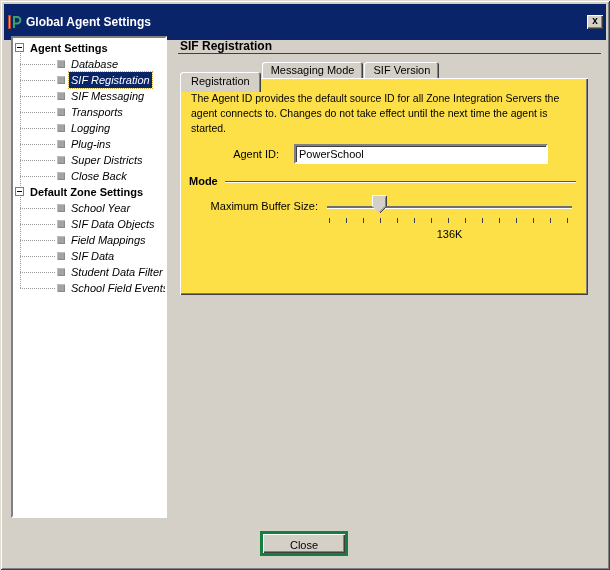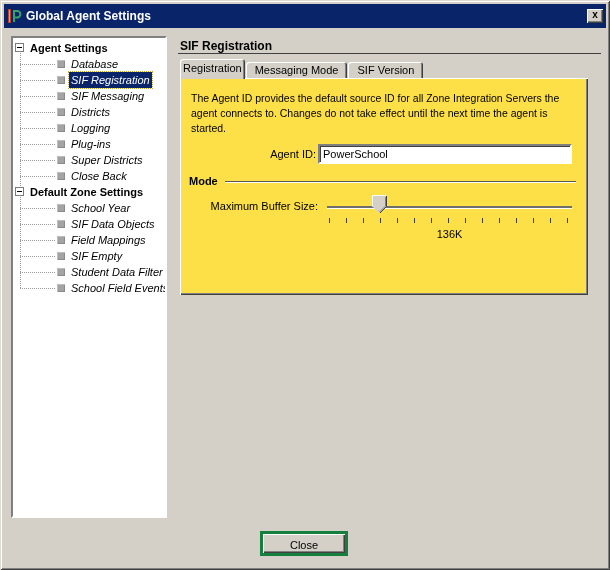--- a/index.html
+++ b/index.html
@@ -1,21 +1,21 @@
 <!DOCTYPE html>
 <html><head>
 <meta charset="utf-8">
 <style>
   html,body{margin:0;padding:0;background:#fff;}
   *{box-sizing:border-box;font-family:"Liberation Sans",sans-serif;}
   #dialog{position:relative;width:610px;height:570px;background:#d4d0c8;overflow:hidden;
     box-shadow:inset 1px 1px 0 #dfdbd3,inset -1px -1px 0 #404040,inset 2px 2px 0 #ffffff,inset -2px -2px 0 #808080;}
   
   .titlebar{position:absolute;left:4px;top:4px;right:4px;height:21px;background:#0a246a;
-    display:flex;align-items:center;padding:12px 3px;}
+    display:flex;align-items:center;padding:18px 3px;}
   .app-icon{width:15px;height:16px;flex:0 0 auto;margin-right:4px;}
   .title-text{color:#fff;font-weight:bold;font-size:12px;flex:1;white-space:nowrap;overflow:hidden;}
   .win-close{width:16px;height:14px;background:#d4d0c8;color:#000;font-size:10px;font-weight:bold;
     line-height:12px;text-align:center;cursor:default;
     box-shadow:inset 1px 1px 0 #ffffff,inset -1px -1px 0 #404040,inset -2px -2px 0 #808080;}
   
   .tree-panel{position:absolute;left:11px;top:36px;width:156px;height:482px;background:#ffffff;
     border:2px solid;border-color:#808080 #ffffff #ffffff #808080;padding:2px 0 0 0;overflow:hidden;}
   .tree-inner{position:relative;width:100%;height:100%;}
   .tree-vline{position:absolute;left:7px;top:13px;height:235px;width:1px;
@@ -30,26 +30,26 @@
     box-shadow:inset 1px 1px 0 #bdbdbd,inset -1px -1px 0 #8b8b8b;}
   .tree-row.child .tlabel{position:absolute;left:56px;top:0;padding:0 2px;font-style:italic;}
   .tree-row.child.selected .tlabel{background:#0a246a;color:#ffffff;outline:1px dotted #caa93f;}
   
   .content-header{position:absolute;left:180px;top:39px;font-size:12px;font-weight:bold;color:#000;}
   .header-rule{position:absolute;left:178px;top:53px;width:423px;height:1px;background:#404040;}
   .tabs{position:absolute;left:180px;top:59px;height:19px;display:flex;align-items:flex-end;z-index:3;}
   .tab{height:16px;padding:0 9px;font-size:11px;line-height:16px;background:#d4d0c8;margin-right:1px;
     border-top-left-radius:3px;border-top-right-radius:3px;cursor:default;position:relative;
     box-shadow:inset 1px 1px 0 #ffffff,inset -1px 0 0 #404040,inset -2px 0 0 #808080;}
-  .tab.active{height:20px;line-height:19px;top:1px;z-index:4;padding:0 3px;}
+  .tab.active{height:20px;line-height:19px;top:14px;z-index:4;padding:0 11px;}
   .tab-panel{position:absolute;left:180px;top:78px;width:408px;height:217px;background:#fde047;z-index:1;
     box-shadow:inset 1px 1px 0 #ffffff,inset -1px -1px 0 #404040,inset -2px -2px 0 #808080;}
   .description{position:absolute;left:11px;top:13px;width:392px;font-size:10.5px;line-height:15px;color:#000;}
   .field-row{position:absolute;left:0;top:66px;right:10px;display:flex;align-items:center;}
-  .field-label{width:138px;text-align:right;padding-right:2px;font-size:11px;color:#000;}
+  .field-label{width:114px;text-align:right;padding-right:15px;font-size:11px;color:#000;}
   .text-input{width:254px;height:20px;background:#fff;font-size:11px;padding:0 3px;color:#000;
     border:2px solid;border-color:#808080 #ffffff #ffffff #808080;outline:none;
     box-shadow:inset 1px 1px 0 #404040;}
   .group-sep{position:absolute;left:9px;right:12px;top:97px;display:flex;align-items:center;gap:7px;}
   .group-sep .gs-label{font-size:11px;font-weight:bold;color:#000;}
   .sep-line{flex:1;height:2px;border-top:1px solid #565656;border-bottom:1px solid #ffffff;margin-top:2px;}
   .buffer-label{position:absolute;left:0;top:122px;width:138px;text-align:right;font-size:11px;color:#000;}
   .slider{position:absolute;left:147px;top:115px;width:245px;height:52px;}
   .slider-track{position:absolute;left:0;top:13px;width:245px;height:3px;background:#ffffff;
     box-shadow:inset 0 2px 0 #6e6e6e;}
@@ -96,21 +96,21 @@
           <span class="tlabel">SIF Registration</span>
         </div>
         <div class="tree-row child">
           <span class="stub"></span>
           <span class="sq"></span>
           <span class="tlabel">SIF Messaging</span>
         </div>
         <div class="tree-row child">
           <span class="stub"></span>
           <span class="sq"></span>
-          <span class="tlabel">Districts</span>
+          <span class="tlabel">Transports</span>
         </div>
         <div class="tree-row child">
           <span class="stub"></span>
           <span class="sq"></span>
           <span class="tlabel">Logging</span>
         </div>
         <div class="tree-row child">
           <span class="stub"></span>
           <span class="sq"></span>
           <span class="tlabel">Plug-ins</span>
@@ -140,21 +140,21 @@
           <span class="tlabel">SIF Data Objects</span>
         </div>
         <div class="tree-row child">
           <span class="stub"></span>
           <span class="sq"></span>
           <span class="tlabel">Field Mappings</span>
         </div>
         <div class="tree-row child">
           <span class="stub"></span>
           <span class="sq"></span>
-          <span class="tlabel">SIF Empty</span>
+          <span class="tlabel">SIF Data</span>
         </div>
         <div class="tree-row child">
           <span class="stub"></span>
           <span class="sq"></span>
           <span class="tlabel">Student Data Filter</span>
         </div>
         <div class="tree-row child">
           <span class="stub"></span>
           <span class="sq"></span>
           <span class="tlabel">School Field Events</span>

